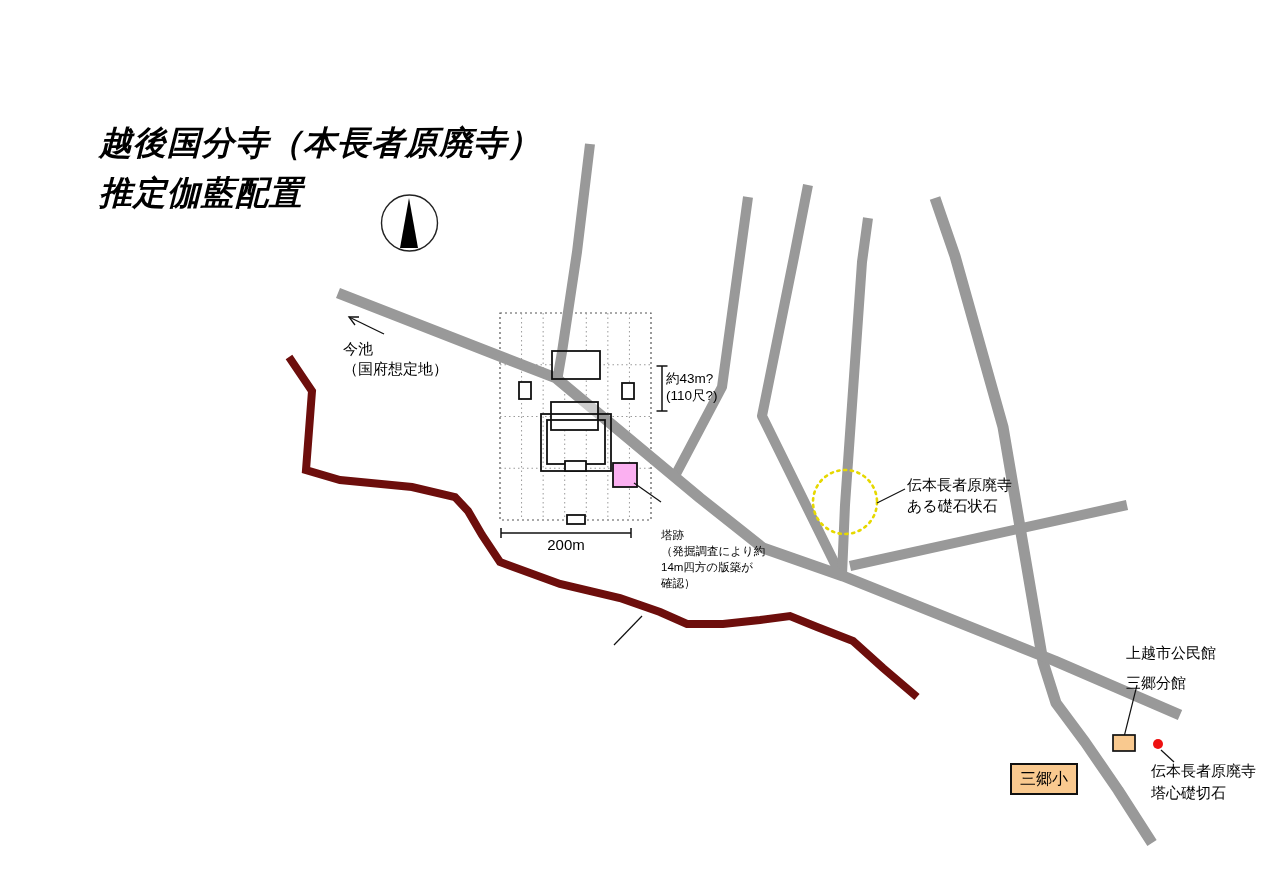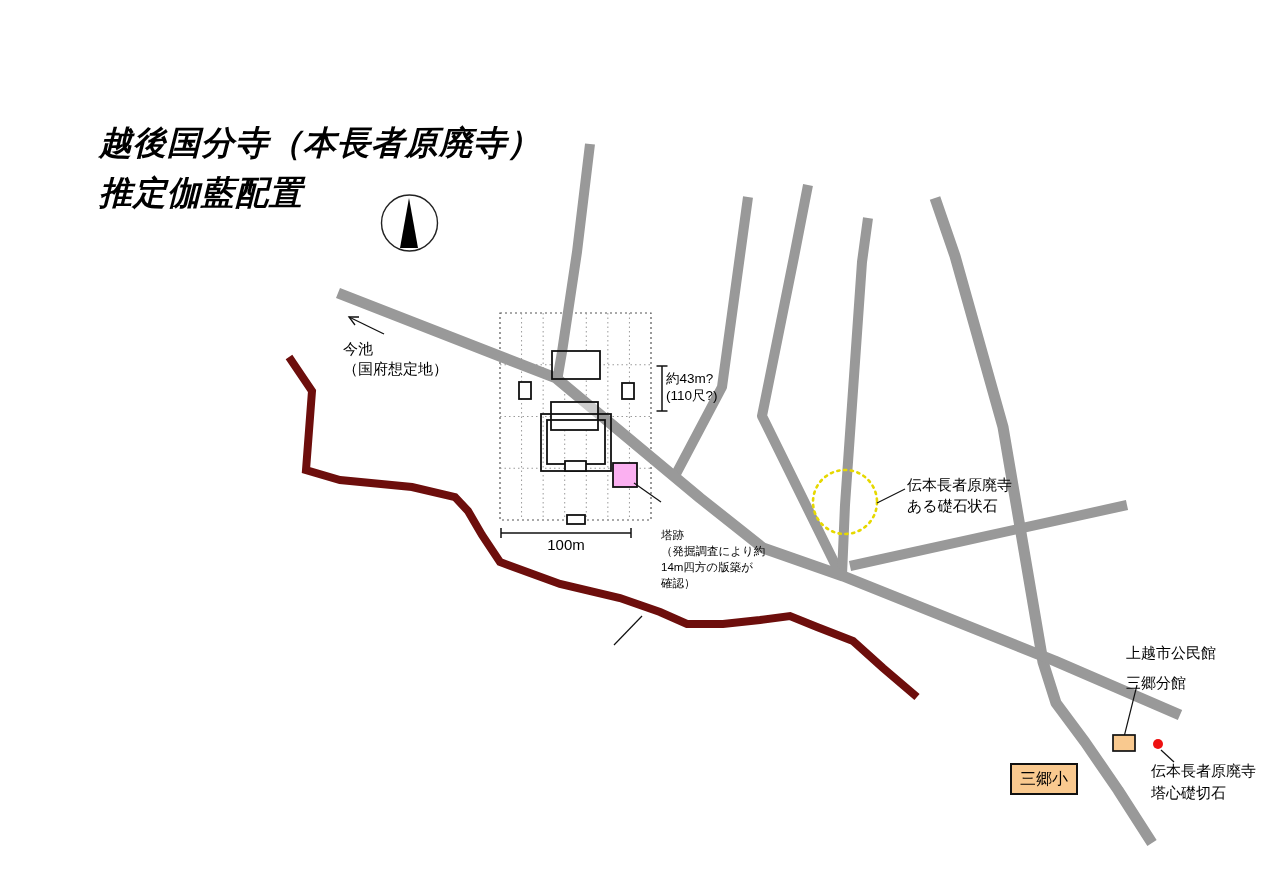--- a/index.html
+++ b/index.html
@@ -98,21 +98,21 @@
 
   <div class="label title" style="left:99px;top:118px;font-style:italic;">越後国分寺（本長者原廃寺）
 推定伽藍配置</div>
 
   <div class="label lbl-imaike">今池
 （国府想定地）</div>
 
   <div class="label lbl-dim">約43m?
 (110尺?)</div>
 
-  <div class="label lbl-scale">100m</div>
+  <div class="label lbl-scale">200m</div>
 
   <div class="label lbl-pagoda">塔跡
 （発掘調査により約
 14m四方の版築が
 確認）</div>
 
   <div class="label lbl-stone">伝本長者原廃寺
 ある礎石状石</div>
 
 

